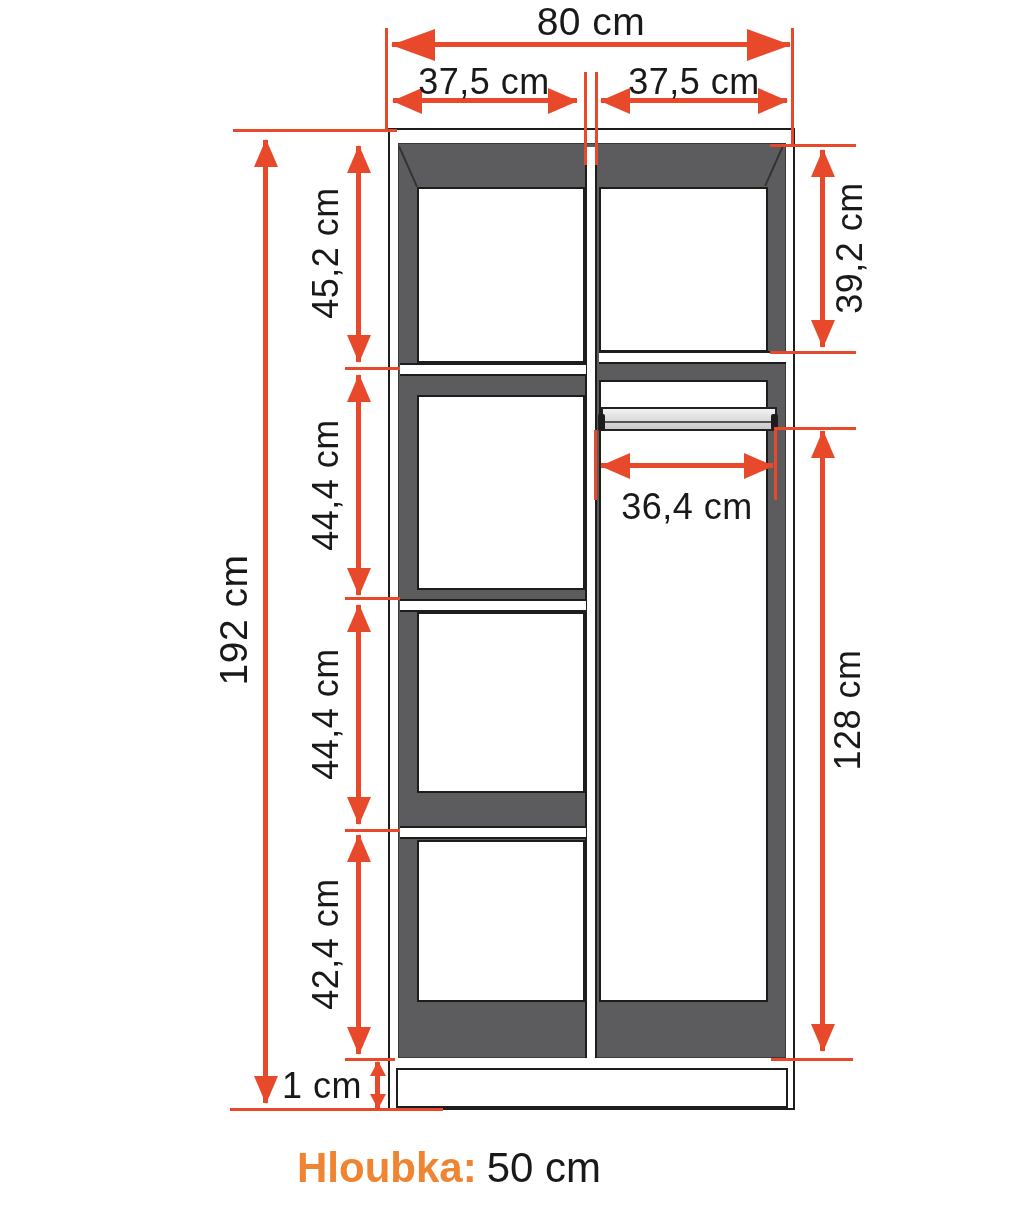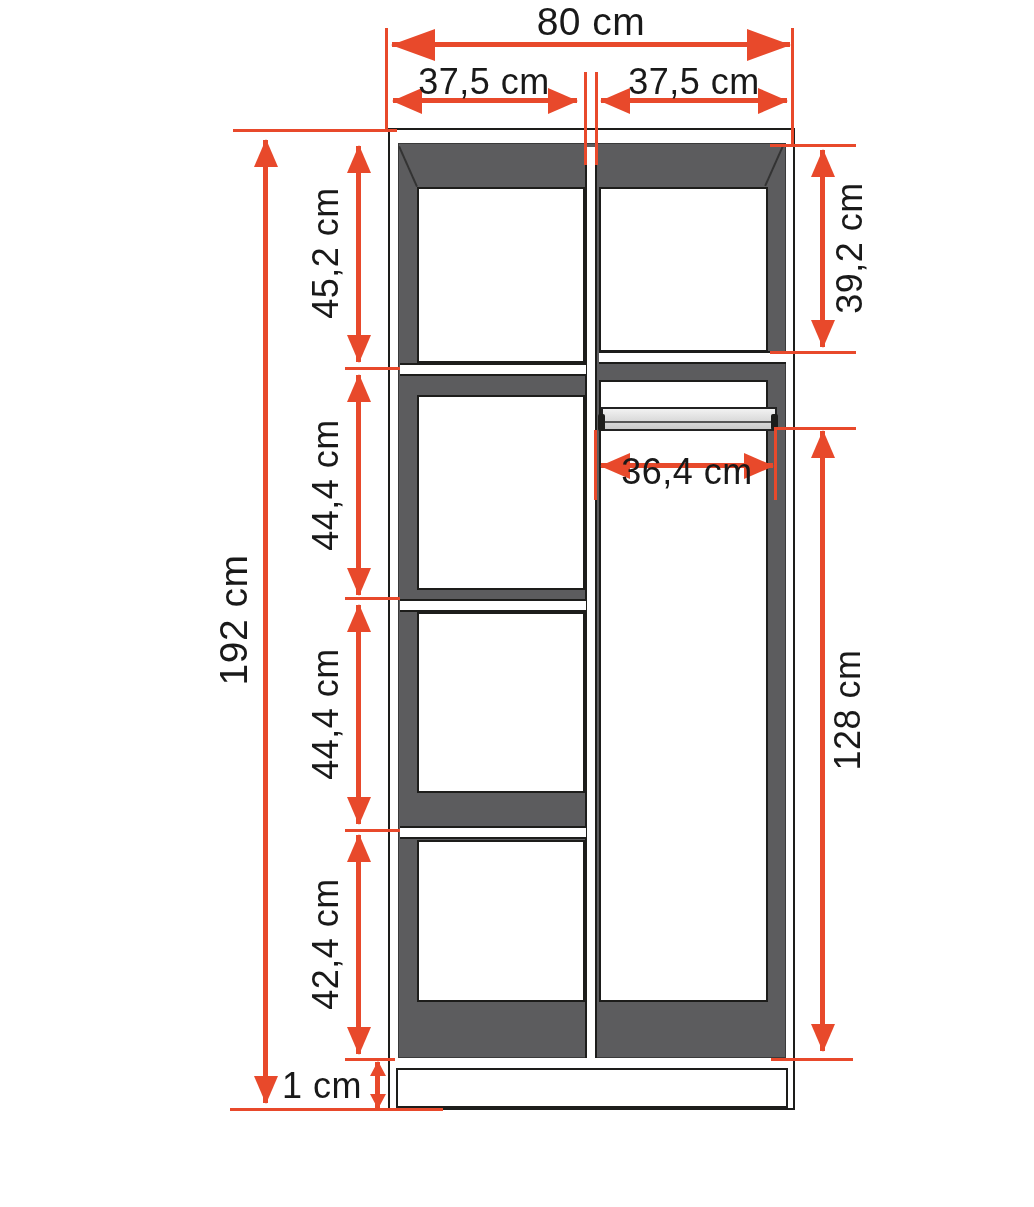--- a/index.html
+++ b/index.html
@@ -118,17 +118,20 @@
   <div class="dlabel xl" style="left:591px;top:22px;">80 cm</div>
   <div class="dlabel" style="left:484px;top:82px;">37,5 cm</div>
   <div class="dlabel" style="left:694px;top:82px;">37,5 cm</div>
   <div class="dlabel rot xl" style="left:234px;top:620px;">192 cm</div>
   <div class="dlabel rot" style="left:326px;top:253px;">45,2 cm</div>
   <div class="dlabel rot" style="left:326px;top:485px;">44,4 cm</div>
   <div class="dlabel rot" style="left:326px;top:714px;">44,4 cm</div>
   <div class="dlabel rot" style="left:326px;top:944px;">42,4 cm</div>
   <div class="dlabel rot" style="left:850px;top:248px;">39,2 cm</div>
   <div class="dlabel rot" style="left:848px;top:710px;">128 cm</div>
-  <div class="dlabel" style="left:687px;top:472px;">36,4 cm</div>
+  <div class="dlabel" style="left:687px;top:507px;">36,4 cm</div>
   <div class="dlabel" style="left:322px;top:1086px;">1 cm</div>
 
+  <div class="footer-text" style="left:297px;top:1144px;">
+    <span class="lbl">Hloubka:</span><span class="val">50 cm</span>
+  </div>
 
 </div>
 
 </body></html>

